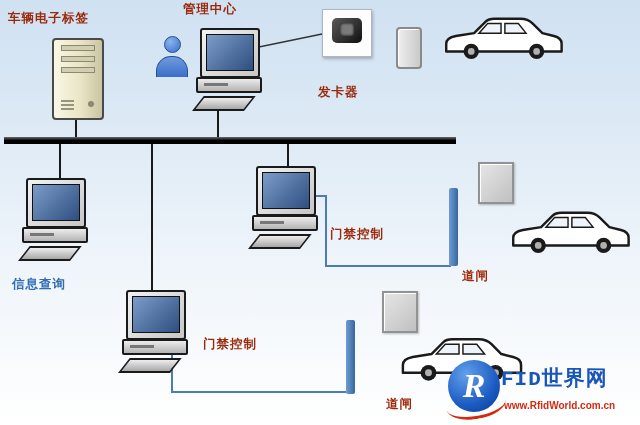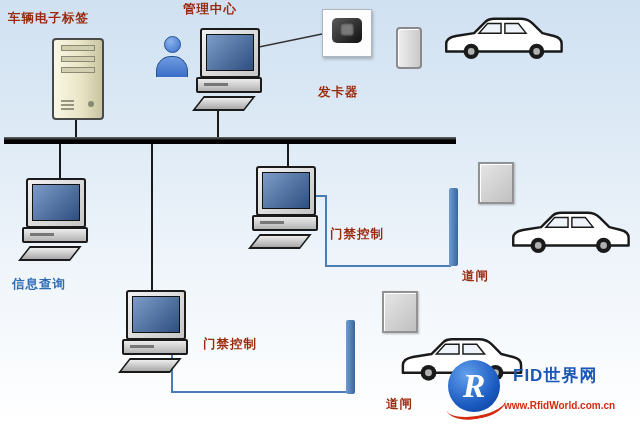--- a/index.html
+++ b/index.html
@@ -67,22 +67,22 @@
 
   
   .logo{position:absolute;left:448px;top:358px;width:190px;height:64px;}
   .logo-circle{position:absolute;left:0;top:2px;width:52px;height:52px;border-radius:50%;
     background:radial-gradient(circle at 35% 28%,#63a0ec,#1a5ac0 62%,#0a3a90);
     color:#fff;font-size:34px;font-weight:bold;font-style:italic;
     font-family:"Liberation Serif","DejaVu Serif",serif;
     display:flex;align-items:center;justify-content:center;}
   .logo-swoosh{position:absolute;left:-2px;top:32px;width:60px;height:26px;
     border-bottom:3px solid #d42a10;border-radius:50%;transform:rotate(-10deg);}
-  .logo-name{position:absolute;left:53px;top:6px;font-size:17px;font-weight:bold;color:#1a55b8;
-    font-family:Liberation Sans, sans-serif;letter-spacing:1px;white-space:nowrap;margin-left:12px;}
+  .logo-name{position:absolute;left:53px;top:6px;font-size:21px;font-weight:bold;color:#1a55b8;
+    font-family:Liberation Mono, monospace;letter-spacing:1px;white-space:nowrap;}
   .logo-url{position:absolute;left:56px;top:42px;font-size:10px;font-weight:bold;color:#d42a10;white-space:nowrap;}
 </style>
 </head>
 <body>
 
 <div id="canvas">
 
   <svg width="640" height="425" style="position:absolute;left:0;top:0;pointer-events:none;">
     <line x1="76" y1="116" x2="76" y2="138" stroke="#1a1a1a" stroke-width="2"></line>
     <line x1="218" y1="108" x2="218" y2="138" stroke="#1a1a1a" stroke-width="2"></line>

